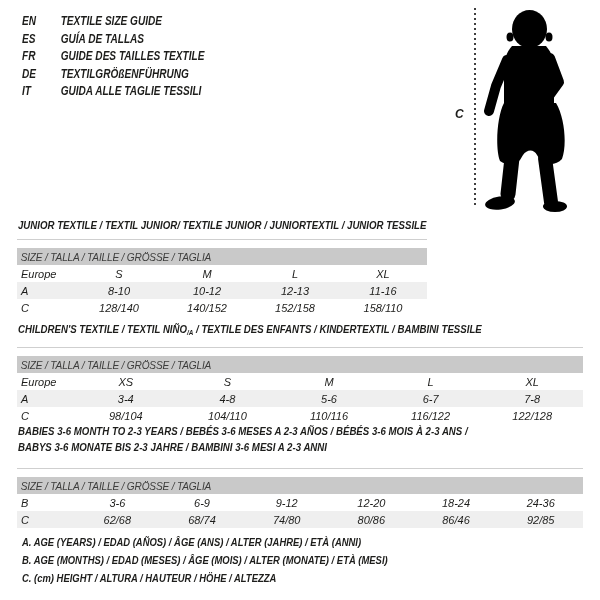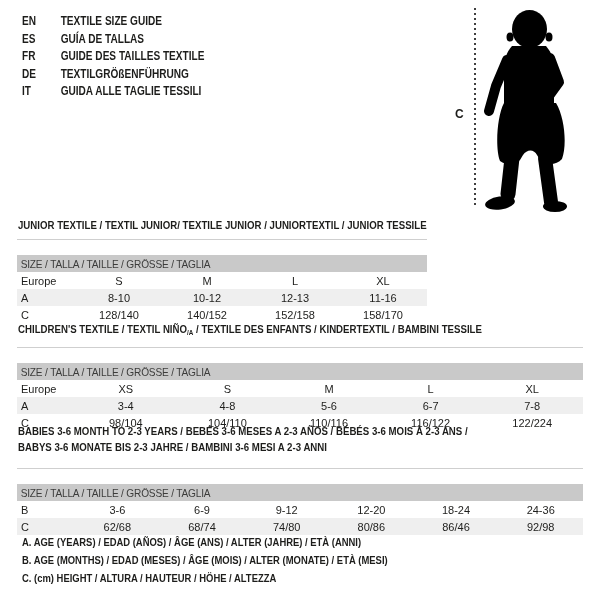--- a/index.html
+++ b/index.html
@@ -2,21 +2,21 @@
 <html><head>
 <meta charset="utf-8">
 <style>
   * { box-sizing: border-box; }
   html,body { margin:0; padding:0; }
   body {
     width:600px; height:600px; overflow:hidden;
     background:#ffffff; color:#1d1d1b;
     font-family:"Liberation Sans", sans-serif;
   }
-  .page { position:relative; width:556px; height:600px; background:#fff; }
+  .page { position:relative; width:556px; height:600px; background:#fff;font-style:italic; }
 
   
   .cond { transform:scaleX(0.84); transform-origin:0 50%; white-space:nowrap; }
 
   
   .lang-list { position:absolute; left:22px; top:13px; font-weight:bold; font-size:12px;
                line-height:17.5px; transform:scaleX(0.84); transform-origin:0 0; }
   .lang-row  { display:flex; white-space:nowrap; }
   .lang-code { width:46px; }
 
@@ -27,21 +27,21 @@
   .baby-svg { position:absolute; left:483px; top:8px; }
 
   
   .sec-title { position:absolute; left:18px; font-weight:bold; font-size:11.5px;
                white-space:nowrap; line-height:16px; }
   .sub-a { font-size:7.5px; vertical-align:-2px; }
 
   
   .stable { position:absolute; left:17px; font-size:11px; color:#1d1d1b; }
   .topline { height:1px; background:#cfcfcf; }
-  .band { margin-top:15px; height:17px; background:#c9c9c9; color:#3c3c3b;
+  .band { margin-top:8px; height:17px; background:#c9c9c9; color:#3c3c3b;
           display:flex; align-items:center; }
   .band .band-text { display:inline-block; padding-left:4px; letter-spacing:-0.2px;
                      transform:scaleX(0.92); transform-origin:0 50%; white-space:nowrap; }
   .trow { display:flex; height:17px; align-items:center; }
   .trow.alt { background:#efefef; }
   .tlabel { width:58px; padding-left:4px; }
   .tcell { flex:1; text-align:center; }
   .w410 { width:410px; }
   .w566 { width:566px; }
 
@@ -116,21 +116,21 @@
       <span class="tcell">8-10</span>
       <span class="tcell">10-12</span>
       <span class="tcell">12-13</span>
       <span class="tcell">11-16</span>
     </div>
     <div class="trow">
       <span class="tlabel">C</span>
       <span class="tcell">128/140</span>
       <span class="tcell">140/152</span>
       <span class="tcell">152/158</span>
-      <span class="tcell">158/170</span>
+      <span class="tcell">158/110</span>
     </div>
   </div>
 
   <div class="sec-title cond" style="top:321px">
     <span>CHILDREN'S TEXTILE / TEXTIL NIÑO</span><span class="sub-a">/A</span><span> / TEXTILE DES ENFANTS / KINDERTEXTIL / BAMBINI TESSILE</span>
   </div>
   <div class="stable w566" style="top:347px">
     <div class="topline"></div>
     <div class="band">
       <span class="band-text">SIZE / TALLA / TAILLE / GRÖSSE / TAGLIA</span>
@@ -150,21 +150,21 @@
       <span class="tcell">5-6</span>
       <span class="tcell">6-7</span>
       <span class="tcell">7-8</span>
     </div>
     <div class="trow">
       <span class="tlabel">C</span>
       <span class="tcell">98/104</span>
       <span class="tcell">104/110</span>
       <span class="tcell">110/116</span>
       <span class="tcell">116/122</span>
-      <span class="tcell">122/224</span>
+      <span class="tcell">122/128</span>
     </div>
   </div>
 
   <div class="sec-title cond" style="top:423px">
     <div>BABIES 3-6 MONTH TO 2-3 YEARS / BEBÉS 3-6 MESES A 2-3 AÑOS / BÉBÉS 3-6 MOIS À 2-3 ANS /</div>
     <div>BABYS 3-6 MONATE BIS 2-3 JAHRE / BAMBINI 3-6 MESI A 2-3 ANNI</div>
   </div>
   <div class="stable w566" style="top:468px">
     <div class="topline"></div>
     <div class="band">
@@ -179,21 +179,21 @@
       <span class="tcell">18-24</span>
       <span class="tcell">24-36</span>
     </div>
     <div class="trow alt">
       <span class="tlabel">C</span>
       <span class="tcell">62/68</span>
       <span class="tcell">68/74</span>
       <span class="tcell">74/80</span>
       <span class="tcell">80/86</span>
       <span class="tcell">86/46</span>
-      <span class="tcell">92/98</span>
+      <span class="tcell">92/85</span>
     </div>
   </div>
 
   <div class="legend">
     <div>A. AGE (YEARS) / EDAD (AÑOS) / ÂGE (ANS) / ALTER (JAHRE) / ETÀ (ANNI)</div>
     <div>B. AGE (MONTHS) / EDAD (MESES) / ÂGE (MOIS) / ALTER (MONATE) / ETÀ (MESI)</div>
     <div>C. (cm) HEIGHT / ALTURA / HAUTEUR / HÖHE / ALTEZZA</div>
   </div>
 
 </div>

